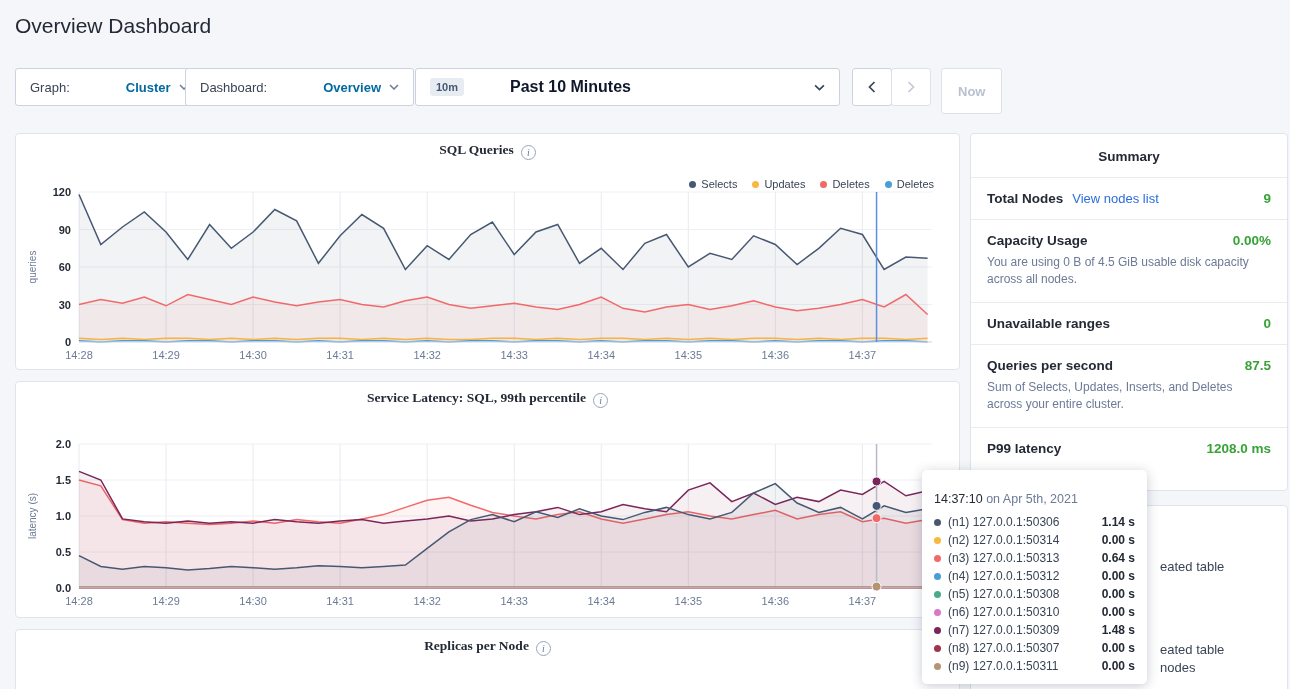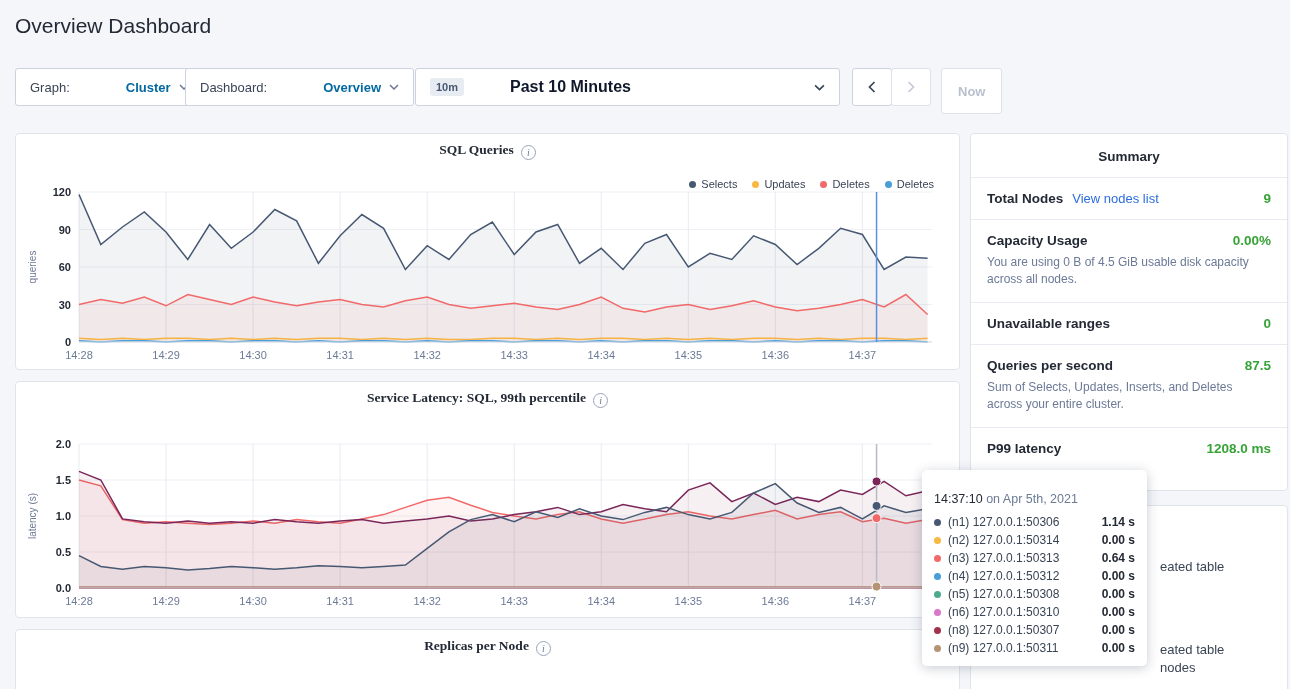--- a/index.html
+++ b/index.html
@@ -348,20 +348,25 @@
           <span class="tt-dot" style="background: rgb(73, 170, 141);"></span>
           <span class="tt-label">(n5) 127.0.0.1:50308</span>
           <span class="tt-value">0.00 s</span>
         </div>
         <div class="tt-row">
           <span class="tt-dot" style="background: rgb(218, 119, 201);"></span>
           <span class="tt-label">(n6) 127.0.0.1:50310</span>
           <span class="tt-value">0.00 s</span>
         </div>
         <div class="tt-row">
+          <span class="tt-dot" style="background: rgb(122, 38, 89);"></span>
+          <span class="tt-label">(n7) 127.0.0.1:50309</span>
+          <span class="tt-value">1.48 s</span>
+        </div>
+        <div class="tt-row">
           <span class="tt-dot" style="background: rgb(162, 51, 76);"></span>
           <span class="tt-label">(n8) 127.0.0.1:50307</span>
           <span class="tt-value">0.00 s</span>
         </div>
         <div class="tt-row">
           <span class="tt-dot" style="background: rgb(181, 148, 117);"></span>
           <span class="tt-label">(n9) 127.0.0.1:50311</span>
           <span class="tt-value">0.00 s</span>
         </div>
       </div>

